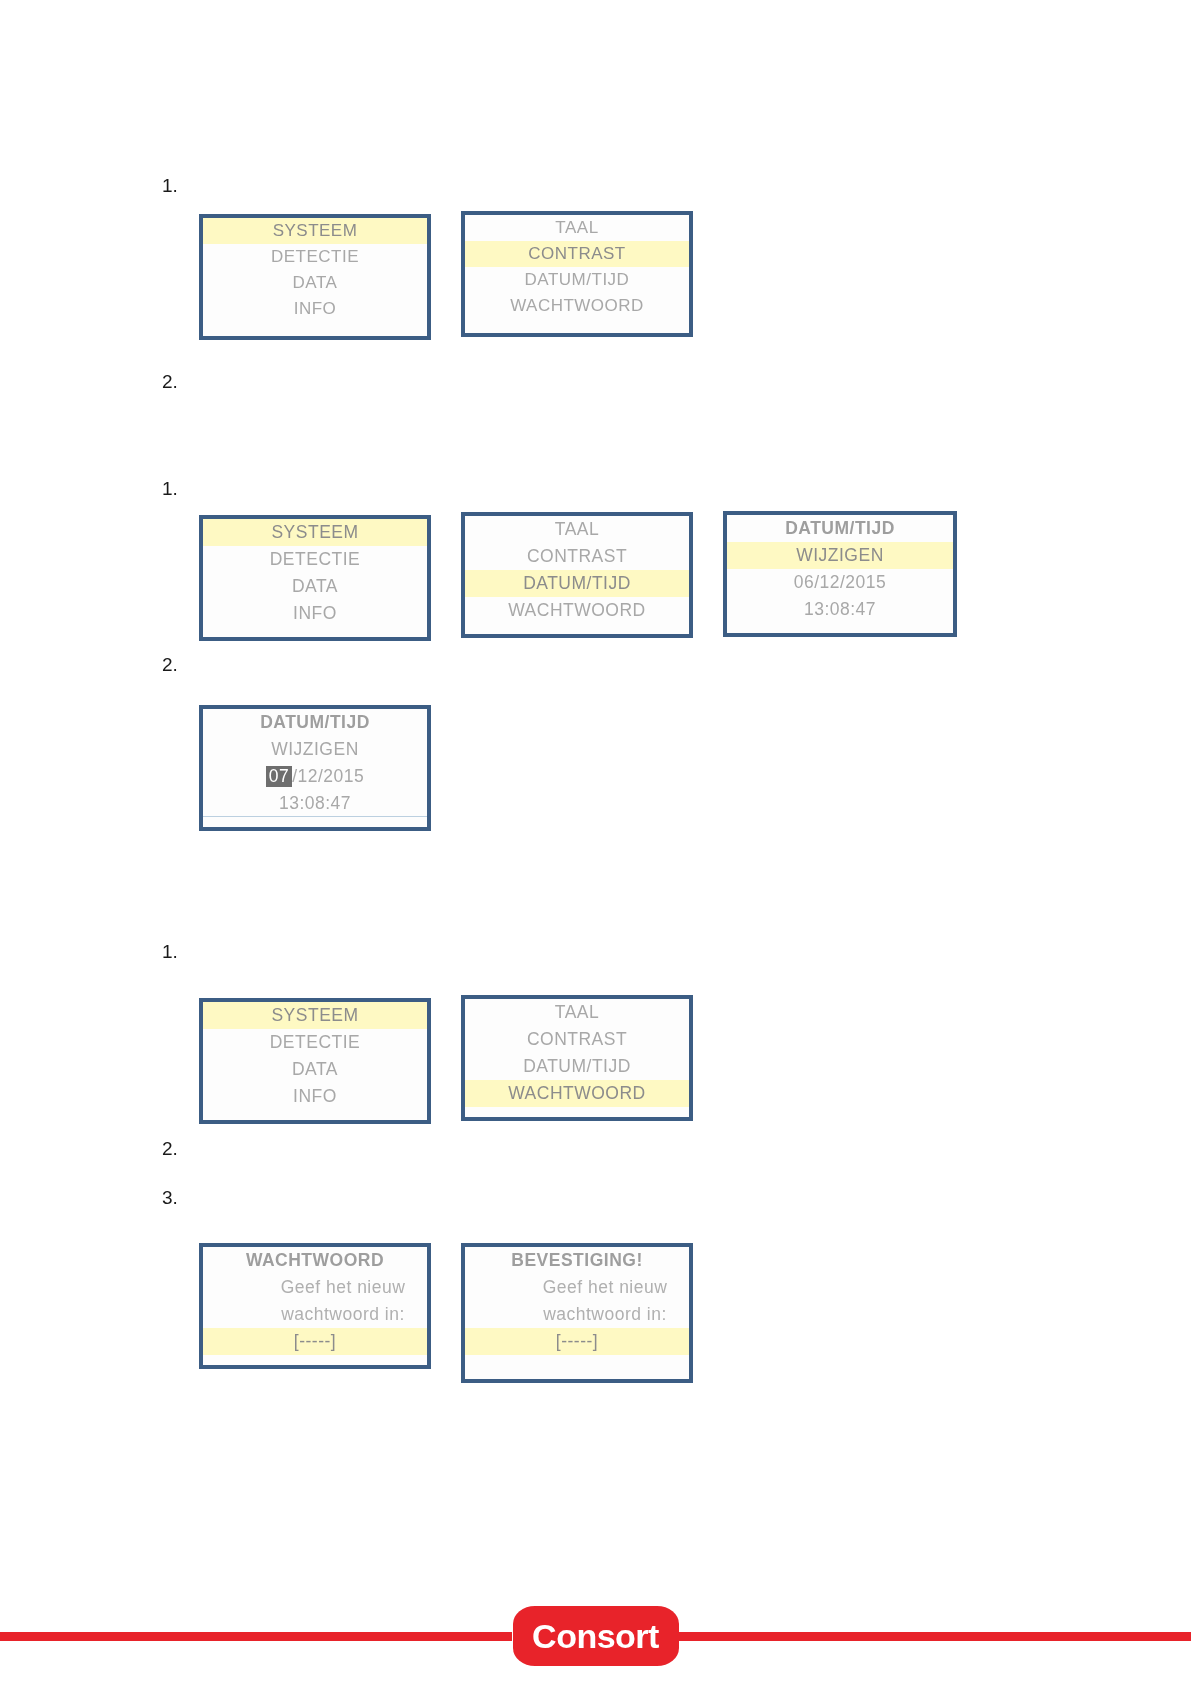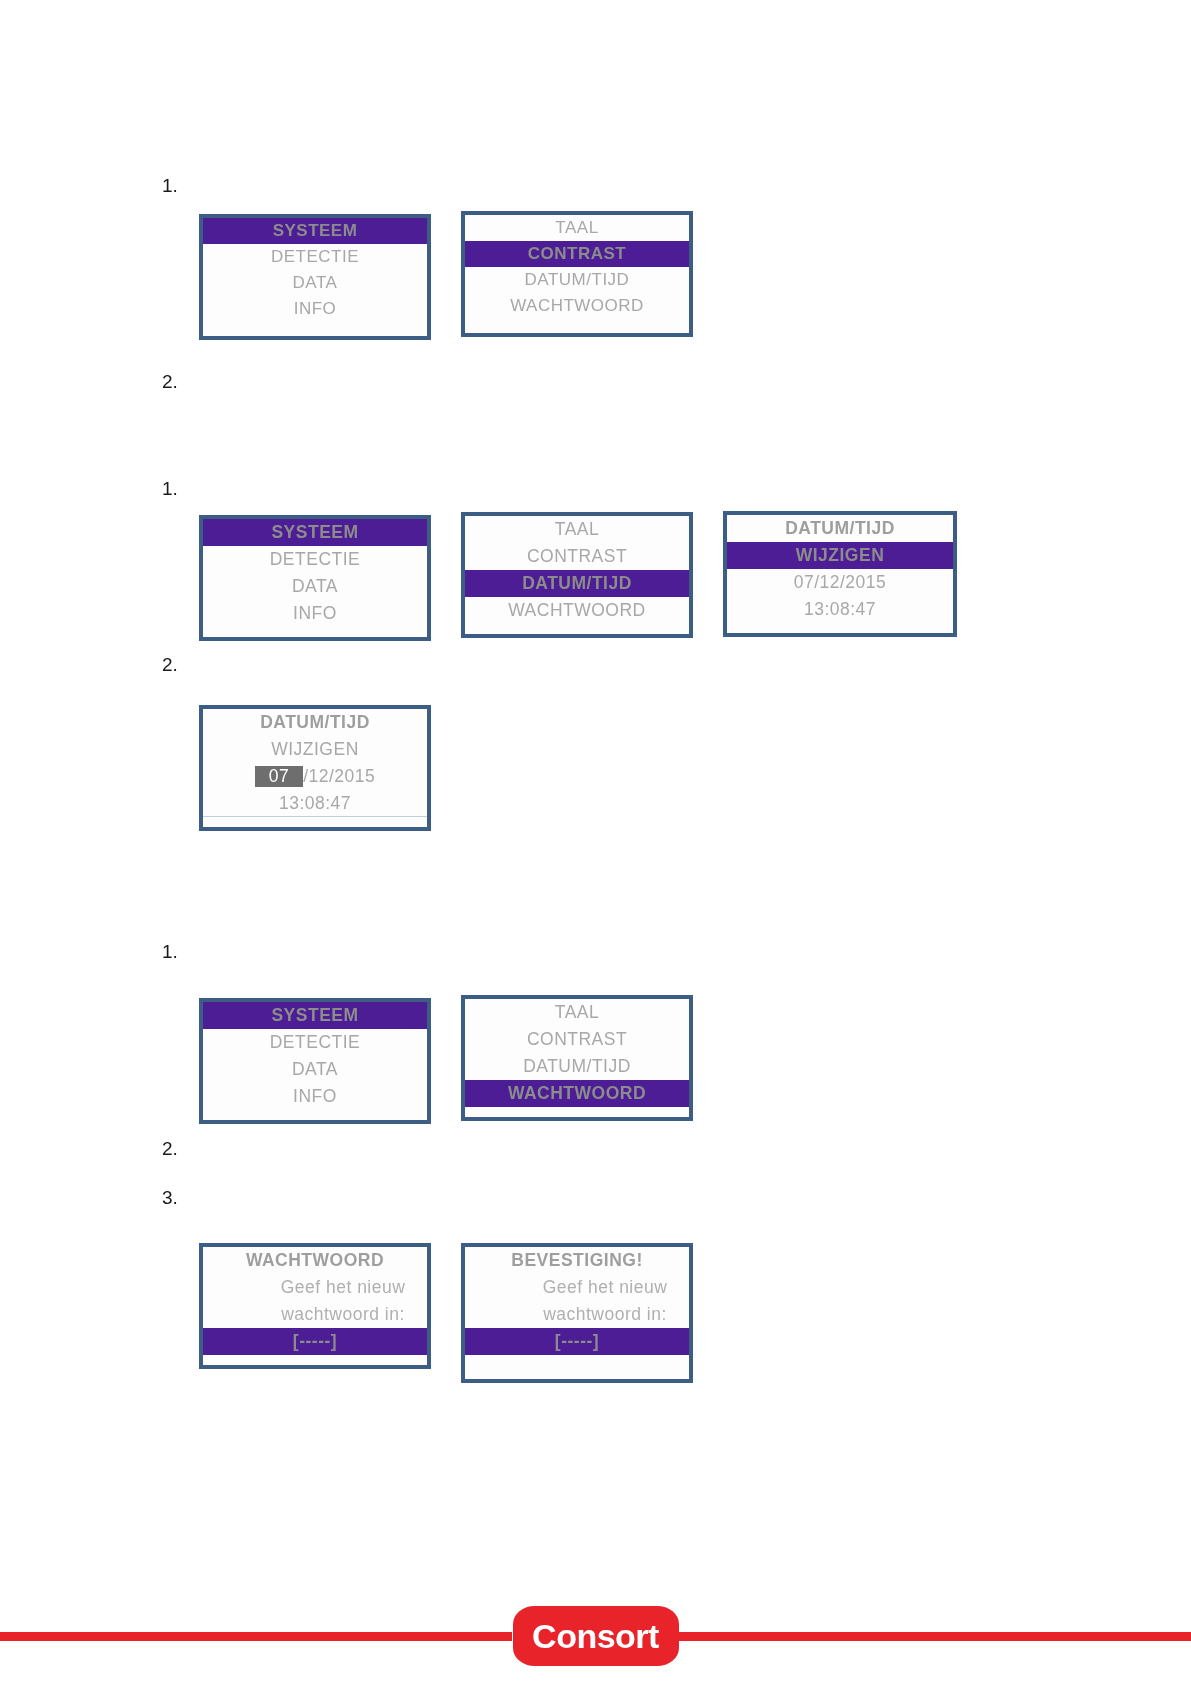--- a/index.html
+++ b/index.html
@@ -42,43 +42,42 @@
     text-align: center;
     color: #a8a8a8;
     font-family: "Liberation Sans", sans-serif;
     letter-spacing: 0.5px;
     white-space: nowrap;
     display: flex;
     align-items: center;
     justify-content: center;
   }
   .lcd-row.sel {
-    background: #4c1d95;
+    background: #fef9c3;
     color: #8c8c8c;
-    font-weight: bold;
   }
   .lcd-row.bold {
     font-weight: bold;
     color: #9e9e9e;
   }
   .lcd-row.mixed {
     color: #b0b0b0;
     margin-left: 28px;
   }
 
   
   .lcd.s1 { font-size: 0; }
   .lcd.s1 .lcd-row { height: 26px; font-size: 17px; }
   .lcd.s2 .lcd-row { height: 27px; font-size: 17.5px; }
 
   
   .cursor-hl {
     background: #6e6e6e;
     color: #ffffff;
-    padding: 0 14px;
+    padding: 0 3px;
   }
 
   
   .lcd .underline-row {
     border-bottom: 1px solid #bcd0e0;
   }
 
   
   .footer {
     position: absolute;
@@ -150,21 +149,21 @@
 <div class="lcd s2" style="left:461px; top:512px; width:232px; height:126px;">
   <div class="lcd-row">TAAL</div>
   <div class="lcd-row">CONTRAST</div>
   <div class="lcd-row sel">DATUM/TIJD</div>
   <div class="lcd-row">WACHTWOORD</div>
 </div>
 
 <div class="lcd s2" style="left:723px; top:511px; width:234px; height:126px;">
   <div class="lcd-row bold">DATUM/TIJD</div>
   <div class="lcd-row sel">WIJZIGEN</div>
-  <div class="lcd-row">07/12/2015</div>
+  <div class="lcd-row">06/12/2015</div>
   <div class="lcd-row">13:08:47</div>
 </div>
 
 <div class="step-num" style="left:162px; top:655px;">2.</div>
 
 <div class="lcd s2" style="left:199px; top:705px; width:232px; height:126px;">
   <div class="lcd-row bold">DATUM/TIJD</div>
   <div class="lcd-row">WIJZIGEN</div>
   <div class="lcd-row">
     <span class="cursor-hl">07</span>

